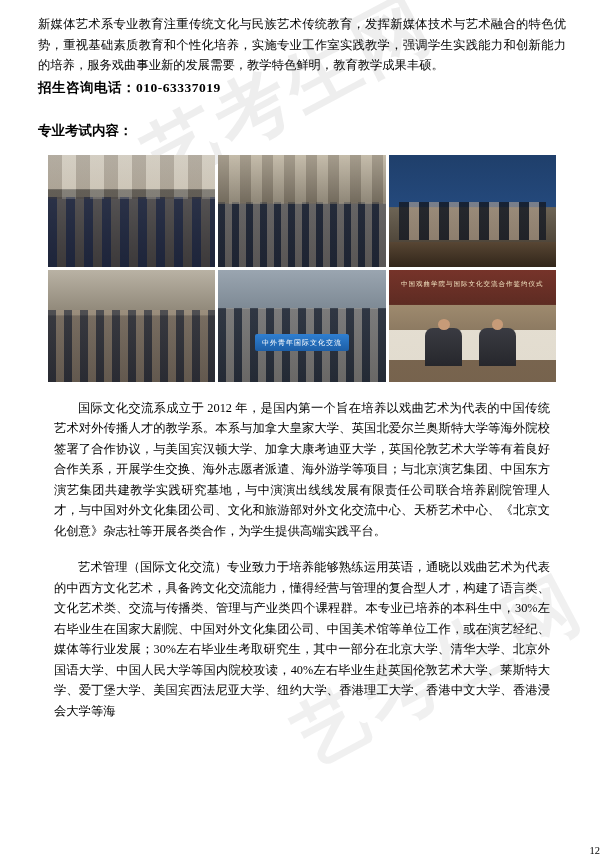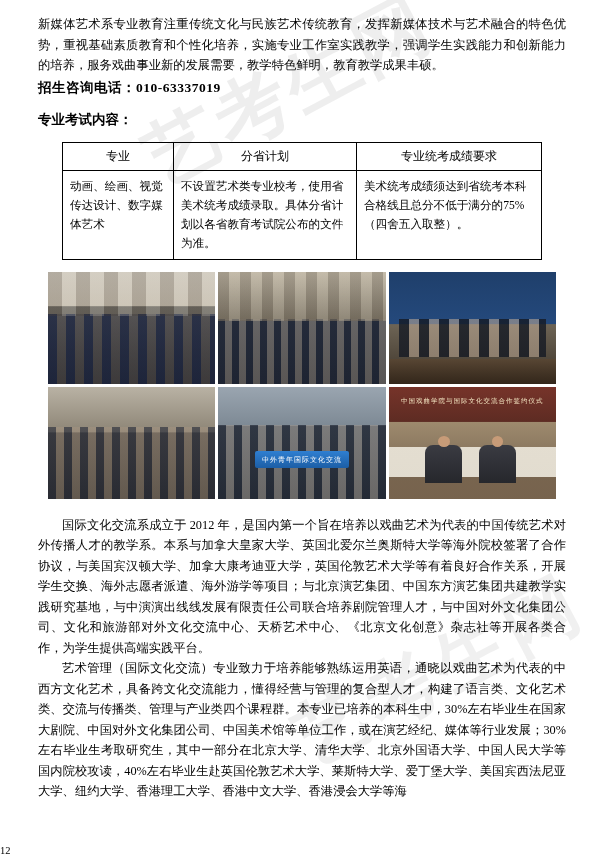--- a/index.html
+++ b/index.html
@@ -69,21 +69,21 @@
   p.indent {
     text-indent: 24px;
   }
   .heading-contact {
     font-size: 13.5px;
     font-weight: bold;
     line-height: 24px;
     letter-spacing: 0.5px;
   }
   .heading-exam {
-    margin-top: 8px;
+    margin-top: 19px;
     font-size: 13.5px;
     font-weight: bold;
     line-height: 24px;
   }
   table.exam-table {
     margin: 10px auto 0 auto;
     border-collapse: collapse;
     width: 440px;
     table-layout: fixed;
   }
@@ -123,28 +123,28 @@
   }
   .photo {
     position: relative;
     overflow: hidden;
     background: #888;
   }
   .paras {
     margin-top: 16px;
   }
   .paras p {
-    margin: 0;
+    margin: 16px;
   }
   .page-number {
     position: absolute;
     left: 0;
     right: 0;
     top: 845px;
-    text-align: left;
+    text-align: right;
     font-size: 10.5px;
     font-family: "Liberation Serif", serif;
   }
 
   
   .p1 {
     background:
       linear-gradient(180deg, #d8d2c6 0%, #cfc7b8 30%, #6d6a63 31%, #4e4b46 100%);
   }
   .p1:before {
@@ -263,36 +263,20 @@
   <div class="watermark">艺考生网</div>
   <div class="watermark2">艺考生网</div>
 
   <div class="content">
 
     <p class="body-text">新媒体艺术系专业教育注重传统文化与民族艺术传统教育，发挥新媒体技术与艺术融合的特色优势，重视基础素质教育和个性化培养，实施专业工作室实践教学，强调学生实践能力和创新能力的培养，服务戏曲事业新的发展需要，教学特色鲜明，教育教学成果丰硕。</p>
 
     <div class="heading-contact">招生咨询电话：010-63337019</div>
     <div class="heading-exam">专业考试内容：</div>
 
-    <table class="exam-table">
-      <thead>
-        <tr>
-          <th class="col1">专业</th>
-          <th class="col2">分省计划</th>
-          <th class="col3">专业统考成绩要求</th>
-        </tr>
-      </thead>
-      <tbody>
-        <tr>
-          <td class="col1">动画、绘画、视觉传达设计、数字媒体艺术</td>
-          <td class="col2">不设置艺术类专业校考，使用省美术统考成绩录取。具体分省计划以各省教育考试院公布的文件为准。</td>
-          <td class="col3">美术统考成绩须达到省统考本科合格线且总分不低于满分的75%（四舍五入取整）。</td>
-        </tr>
-      </tbody>
-    </table>
 
 
     <div class="photo-grid">
       <div class="photo p1"></div>
       <div class="photo p2"></div>
       <div class="photo p3"></div>
       <div class="photo p4"></div>
       <div class="photo p5">
         <div class="banner">中外青年国际文化交流</div>
       </div>

